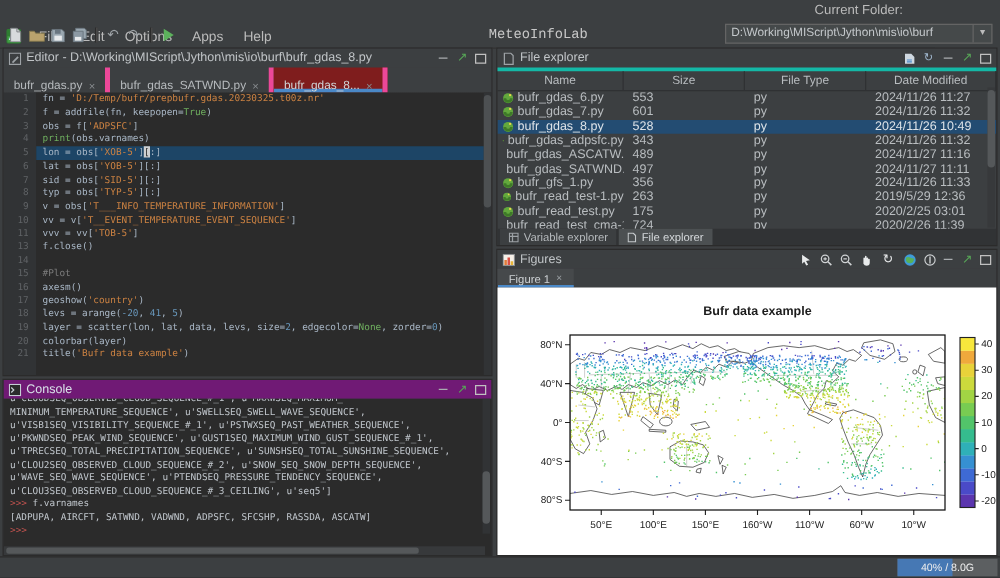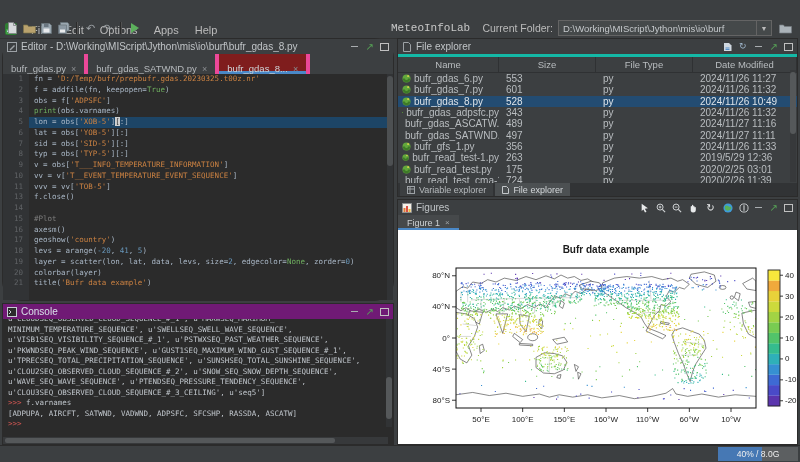--- a/index.html
+++ b/index.html
@@ -13,35 +13,35 @@
   #app-title{position:absolute;left:391px;top:2px;font-size:11px;color:#c8c8c8;font-family:Liberation Mono, monospace;}
   #winbtns{margin-left:auto;display:flex;align-items:center;gap:14px;padding-right:10px;}
   .winbtn{font-size:10px;color:#c0c0c0;line-height:10px;}
   .boxicon{display:inline-block;width:7px;height:6px;border:1px solid #c0c0c0;}
   
   #toolbar{position:absolute;left:0;top:19px;width:800px;height:18px;display:flex;align-items:center;padding-left:4px;box-sizing:border-box;}
   .tbtn{width:17px;height:15px;display:flex;align-items:center;justify-content:center;}
   .tsep{width:1px;height:12px;background:#2b2b2b;margin:0 4px;border-right:1px solid #515151;}
   .runtri{width:0;height:0;border-left:8px solid #5cb15c;border-top:5px solid transparent;border-bottom:5px solid transparent;}
   .arrowglyph{font-size:11px;color:#9da2a6;line-height:11px;}
-  #folder-bar{margin-left:auto;display:flex;align-items:center;gap:5px;padding-right:6px;}
+  #folder-bar{margin-left:auto;display:flex;align-items:center;gap:5px;padding-right:6px;flex-direction:column;}
   #folder-label{font-size:10.5px;color:#bbb;}
   #folder-combo{display:flex;align-items:center;width:212px;height:14px;background:#45494a;border:1px solid #646464;}
   #folder-value{flex:1;font-size:9.5px;color:#c4c8cb;padding:0 4px;white-space:nowrap;overflow:hidden;}
   #combo-arrow{width:14px;height:100%;border-left:1px solid #646464;display:flex;align-items:center;justify-content:center;font-size:7px;color:#bbb;}
   
   .panel{position:absolute;background:#3c3f41;border:1px solid #2b2b2b;box-sizing:border-box;}
   .phead{height:15px;display:flex;align-items:center;gap:4px;padding:0 4px;font-size:10px;color:#c0c4c7;background:#3c3f41;}
   .phead.focus{background:#701a75;color:#d8e0e8;}
   .phead .grow{flex:1;}
   .picon{width:10px;height:10px;flex:none;}
   .hicon{font-size:9px;line-height:9px;color:#a9adb0;padding:0 2px;}
   .hicon.green{color:#57a657;font-size:10px;}
   .minline{display:inline-block;width:7px;height:1px;background:#a9adb0;margin:0 2px;}
-  #editor-panel{left:2px;top:38px;width:392px;height:263px;border-radius:20px;}
+  #editor-panel{left:2px;top:38px;width:392px;height:263px;}
   #console-panel{left:2px;top:303px;width:392px;height:142px;}
   #fx-panel{left:397px;top:38px;width:401px;height:159px;}
   #fig-panel{left:397px;top:199px;width:401px;height:246px;}
   
   #editor-tabs{height:20px;display:flex;background:#3c3f41;align-items:stretch;}
   .etab{display:flex;align-items:flex-end;gap:5px;padding:0 8px;font-size:9.5px;color:#b6babd;border-right:4px solid #ec4899;}
   .etab.active{background:#7f1d1d;box-shadow:inset 0 -3px 0 #4a88c7;color:#d0d4d7;}
   .etab .tclose{font-size:9px;color:#8a8e91;}
   #code-area{position:relative;height:226px;overflow:hidden;
     background:linear-gradient(90deg,#313335 0,#313335 26px,#2b2b2b 26px);}

